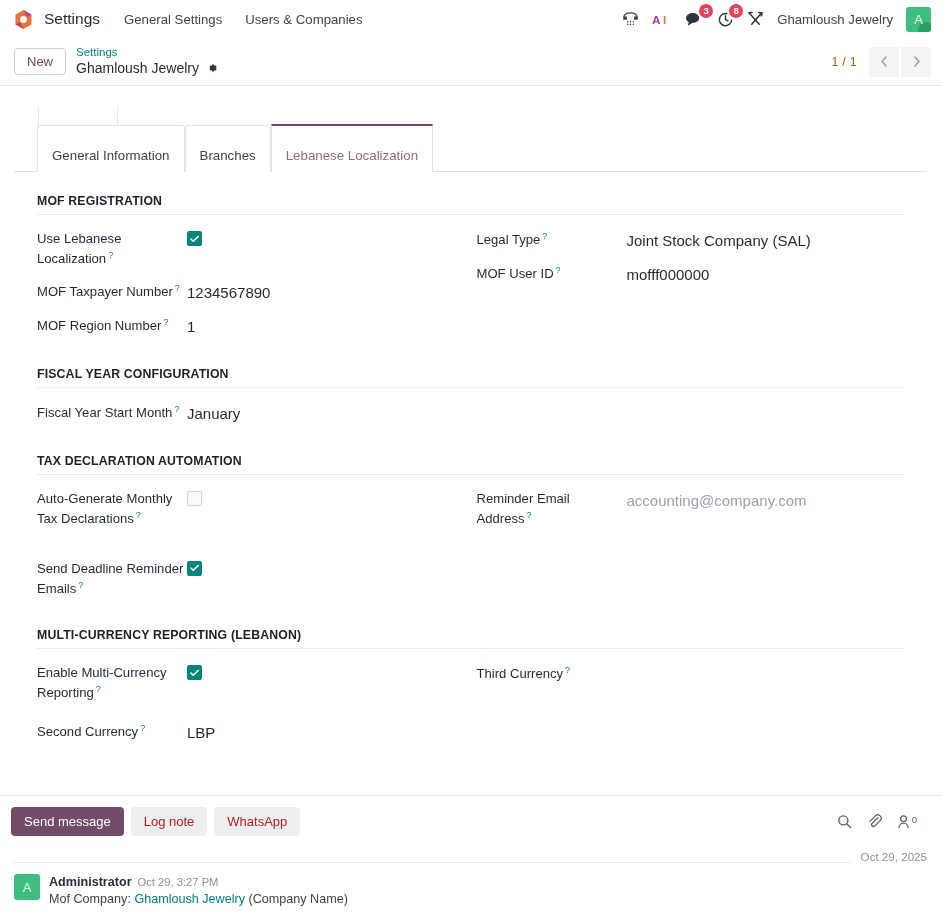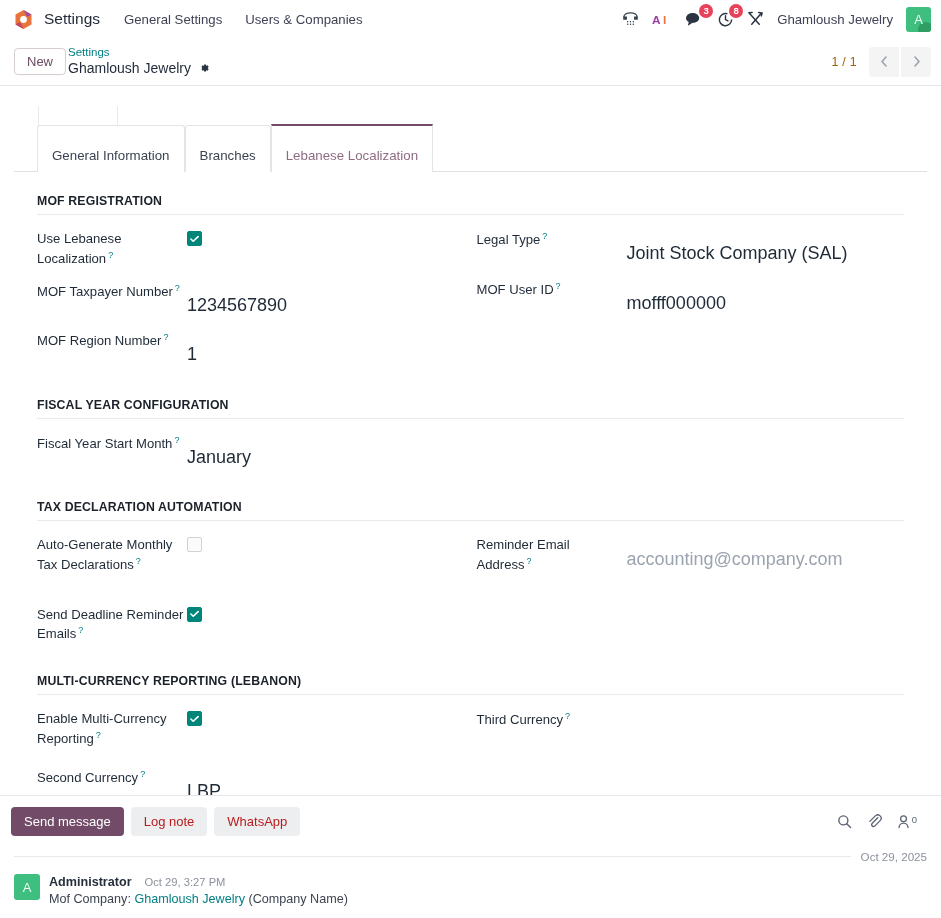--- a/index.html
+++ b/index.html
@@ -104,21 +104,21 @@
     background: #fff;
   }
   .btn-new {
     border: 1px solid #d6cdd2;
     border-radius: 4px;
     background: #fff;
     color: #6b4a5f;
     font-size: 13px;
     padding: 5px 12px;
     cursor: pointer;
-    margin-right: 2px;
+    margin-right: 10px;
     font-family: inherit;
   }
   .breadcrumb { display: flex; flex-direction: column; line-height: 1.18; }
   .bc-parent {
     font-size: 11.5px;
     color: #017e84;
     cursor: pointer;
   }
   .bc-current {
     font-size: 14px;
@@ -240,26 +240,25 @@
     padding-top: 1px;
   }
   .f-label .q {
     color: #017e84;
     font-size: 9px;
     vertical-align: super;
     margin-left: 2px;
     cursor: help;
   }
   .f-value {
-    font-size: 18px;
+    font-size: 15px;
     color: #1f2a37;
     line-height: 1.42;
     padding-top: 1px;
     cursor: text;
-    margin-top: 11px;
   }
   .f-value.placeholder { color: #9ba3ae; }
   .f-value.empty { min-width: 60px; min-height: 17px; }
 
   .cbx {
     width: 15px; height: 15px;
     border-radius: 2px;
     margin-top: 2px;
     flex: 0 0 auto;
     cursor: pointer;
@@ -296,38 +295,38 @@
     gap: 15px;
     color: #5a6474;
     padding-right: 10px;
   }
   .ch-ico { display: flex; align-items: center; cursor: pointer; position: relative; }
   .ch-ico .cnt { font-size: 9.5px; color: #5a6474; margin-left: 1px; align-self: flex-start; }
 
   .thread { padding: 0 14px; }
   .date-sep {
     display: flex;
-    align-items: center;
+    align-items: flex-end;
     gap: 10px;
     margin: 14px 0 11px;
   }
   .date-sep .line { flex: 1; height: 1px; background: #e7e9ec; }
   .date-sep .txt { font-size: 11.6px; color: #8a919d; }
   .msg { display: flex; gap: 9px; }
   .msg-avatar {
     width: 26px; height: 26px;
     border-radius: 3px;
     background: #3fbf7f;
     color: #eafaf0;
     font-size: 13px;
     display: flex; align-items: center; justify-content: center;
     flex: 0 0 auto;
   }
   .msg-body { padding-top: 1px; }
-  .msg-head { display: flex; align-items: baseline; gap: 13px; }
+  .msg-head { display: flex; align-items: baseline; gap: 6px; }
   .msg-author { font-size: 12.6px; font-weight: 700; color: #26303d; }
   .msg-time { font-size: 11.2px; color: #8a919d; }
   .msg-text {
     font-size: 12.6px;
     color: #3c4451;
     margin-top: 3px;
     white-space: nowrap;
   }
   .msg-text a { color: #017e84; text-decoration: none; }
 </style>

